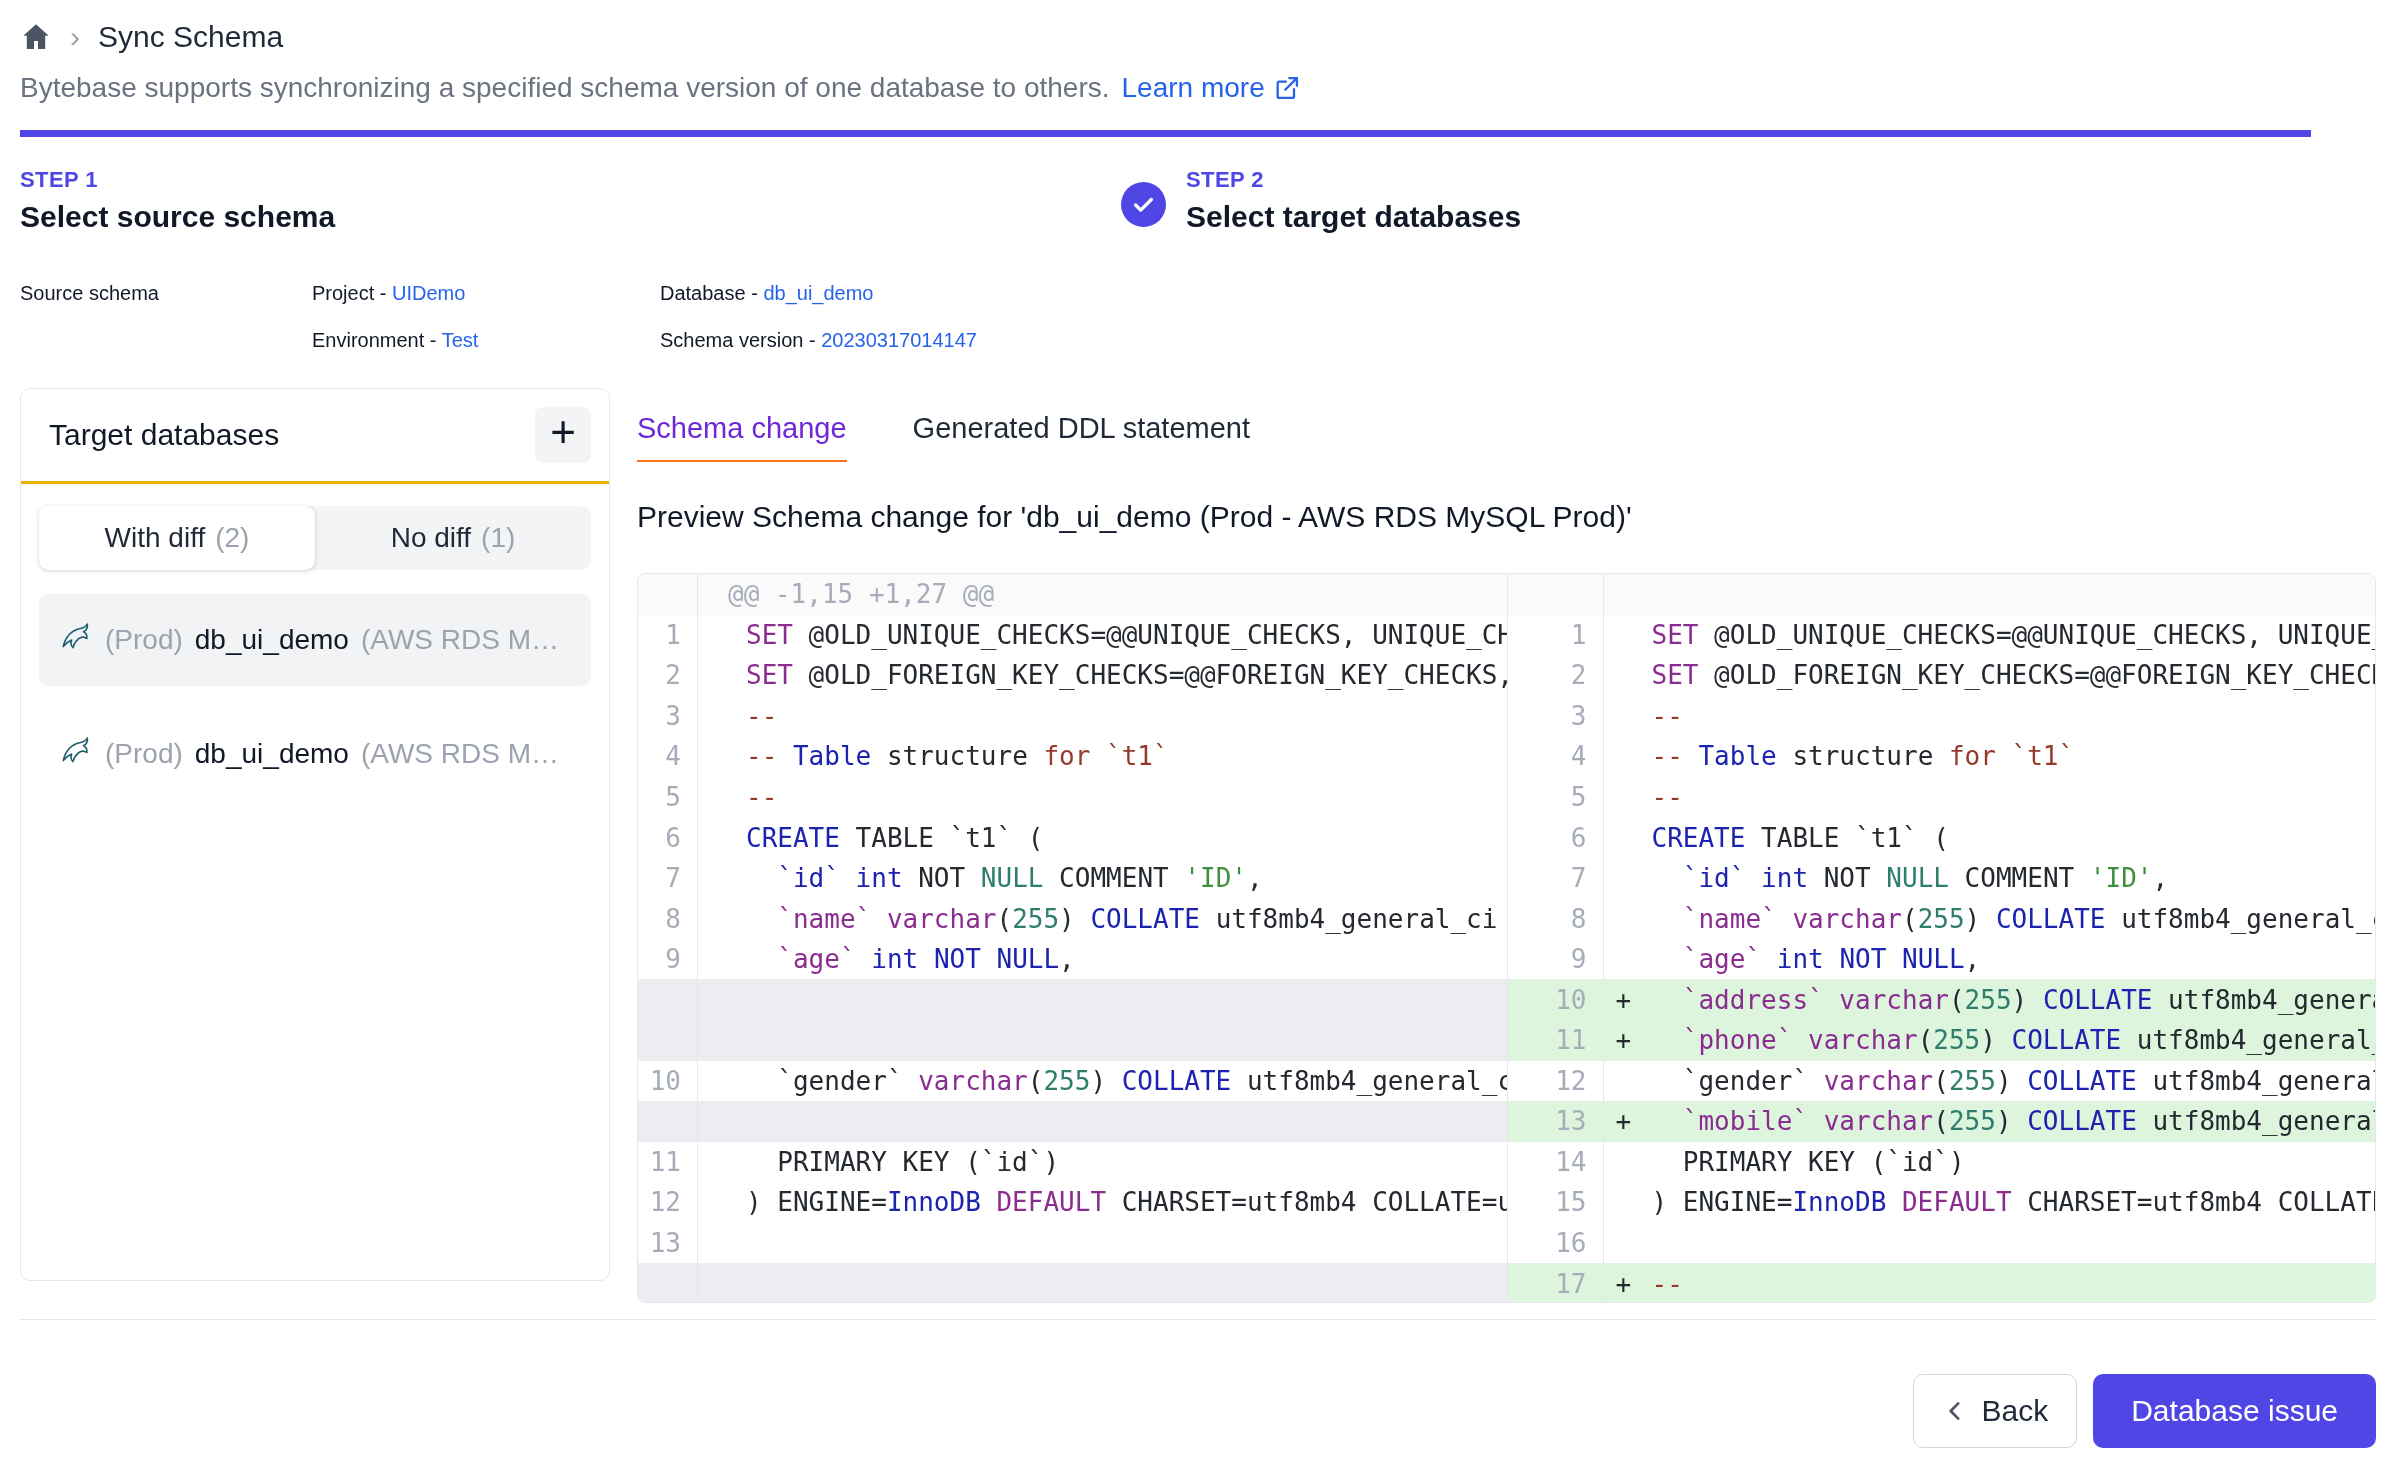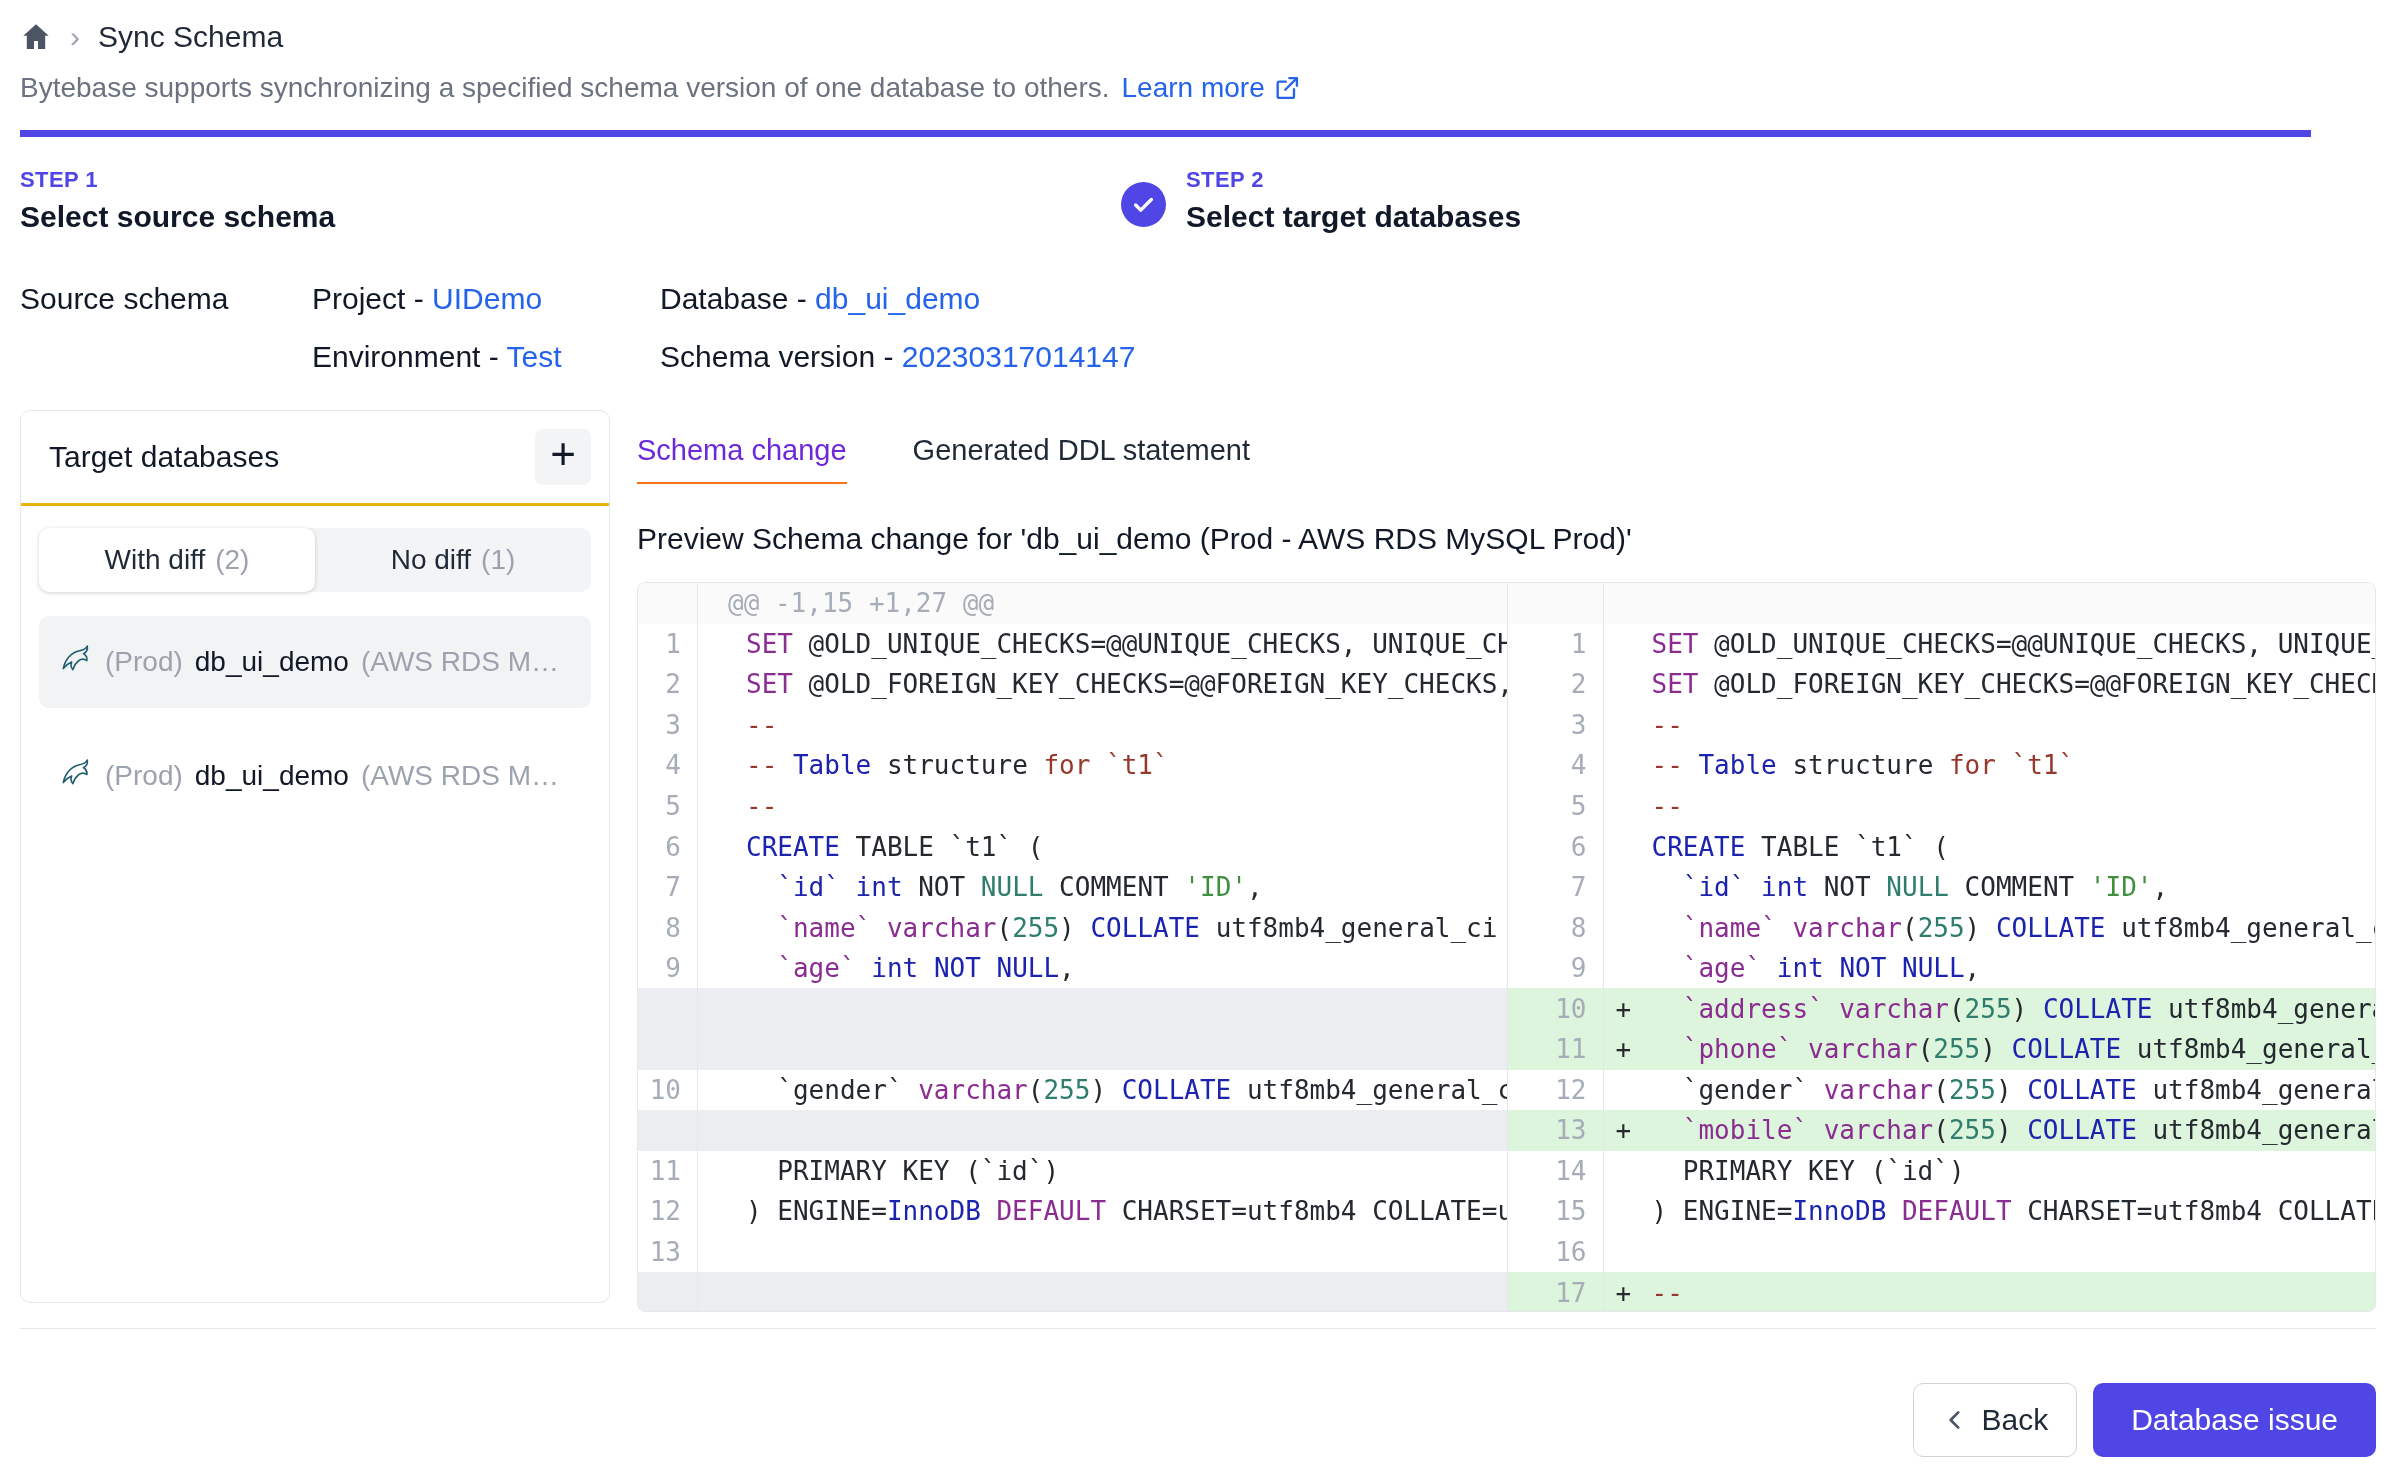--- a/index.html
+++ b/index.html
@@ -22,21 +22,21 @@
 
   
   .steps { margin-top:26px; display:grid; grid-template-columns:1166px 1125px; }
   .step { border-top:7px solid #4f46e5; padding-top:30px; position:relative; }
   .step-label { font-size:22px; font-weight:700; color:#4f46e5; letter-spacing:.4px; }
   .step-title { font-size:30px; font-weight:600; color:#111827; margin-top:7px; }
   .check-circle { position:absolute; top:45px; right:20px; width:45px; height:45px; border-radius:50%;
     background:#4f46e5; display:flex; align-items:center; justify-content:center; }
 
   
-  .source { margin-top:48px; display:grid; grid-template-columns:292px 348px auto; row-gap:24px; font-size:30px; }
+  .source { margin-top:48px; display:grid; grid-template-columns:292px 348px auto; row-gap:24px; font-size:20px; }
   .source .lbl { color:#111827; }
   .source .pair { color:#111827; }
   .source a.val { color:#2563eb; text-decoration:none; cursor:pointer; }
 
   
   .main { margin-top:36px; display:grid; grid-template-columns:590px 1739px; column-gap:27px; }
 
   
   .card { border:1px solid #e5e7eb; border-radius:10px; height:893px; background:#fff; }
   .card-head { display:flex; align-items:center; justify-content:space-between;
@@ -60,21 +60,21 @@
   .db-inst { color:#9ca3af; flex:1; min-width:0; white-space:nowrap; overflow:hidden; text-overflow:ellipsis; }
   .mysql-ico { flex:none; }
 
   
   .rtabs { display:flex; gap:66px; padding-top:24px; font-size:29px; }
   .rtab { padding-bottom:15px; color:#1f2937; cursor:pointer; }
   .rtab.active { color:#6d28d9; font-weight:400; border-bottom:2px solid #f97316; }
   .preview-title { margin-top:38px; font-size:30px; color:#111827; }
 
   
-  .diff { margin-top:26px; height:730px; border:1px solid #e5e7eb; border-radius:8px; overflow:hidden;
+  .diff { margin-top:39px; height:730px; border:1px solid #e5e7eb; border-radius:8px; overflow:hidden;
     display:grid; grid-template-columns:1fr 1fr; font-family:"DejaVu Sans Mono", monospace; font-size:26px; }
   .pane { overflow:hidden; }
   .pane.right { border-left:1px solid #e5e7eb; }
   .drow { display:flex; height:40.55px; align-items:center; background:#fff; }
   .drow.hdr { background:#fafafa; }
   .drow.spacer { background:#ecedf0; }
   .drow.add { background:#ddf4dd; }
   .gut { flex:none; height:100%; display:flex; align-items:center; justify-content:flex-end;
     padding-right:16px; color:#a6adb8; border-right:1px solid #e5e7eb; }
   .pane.left .gut { width:60px; }

